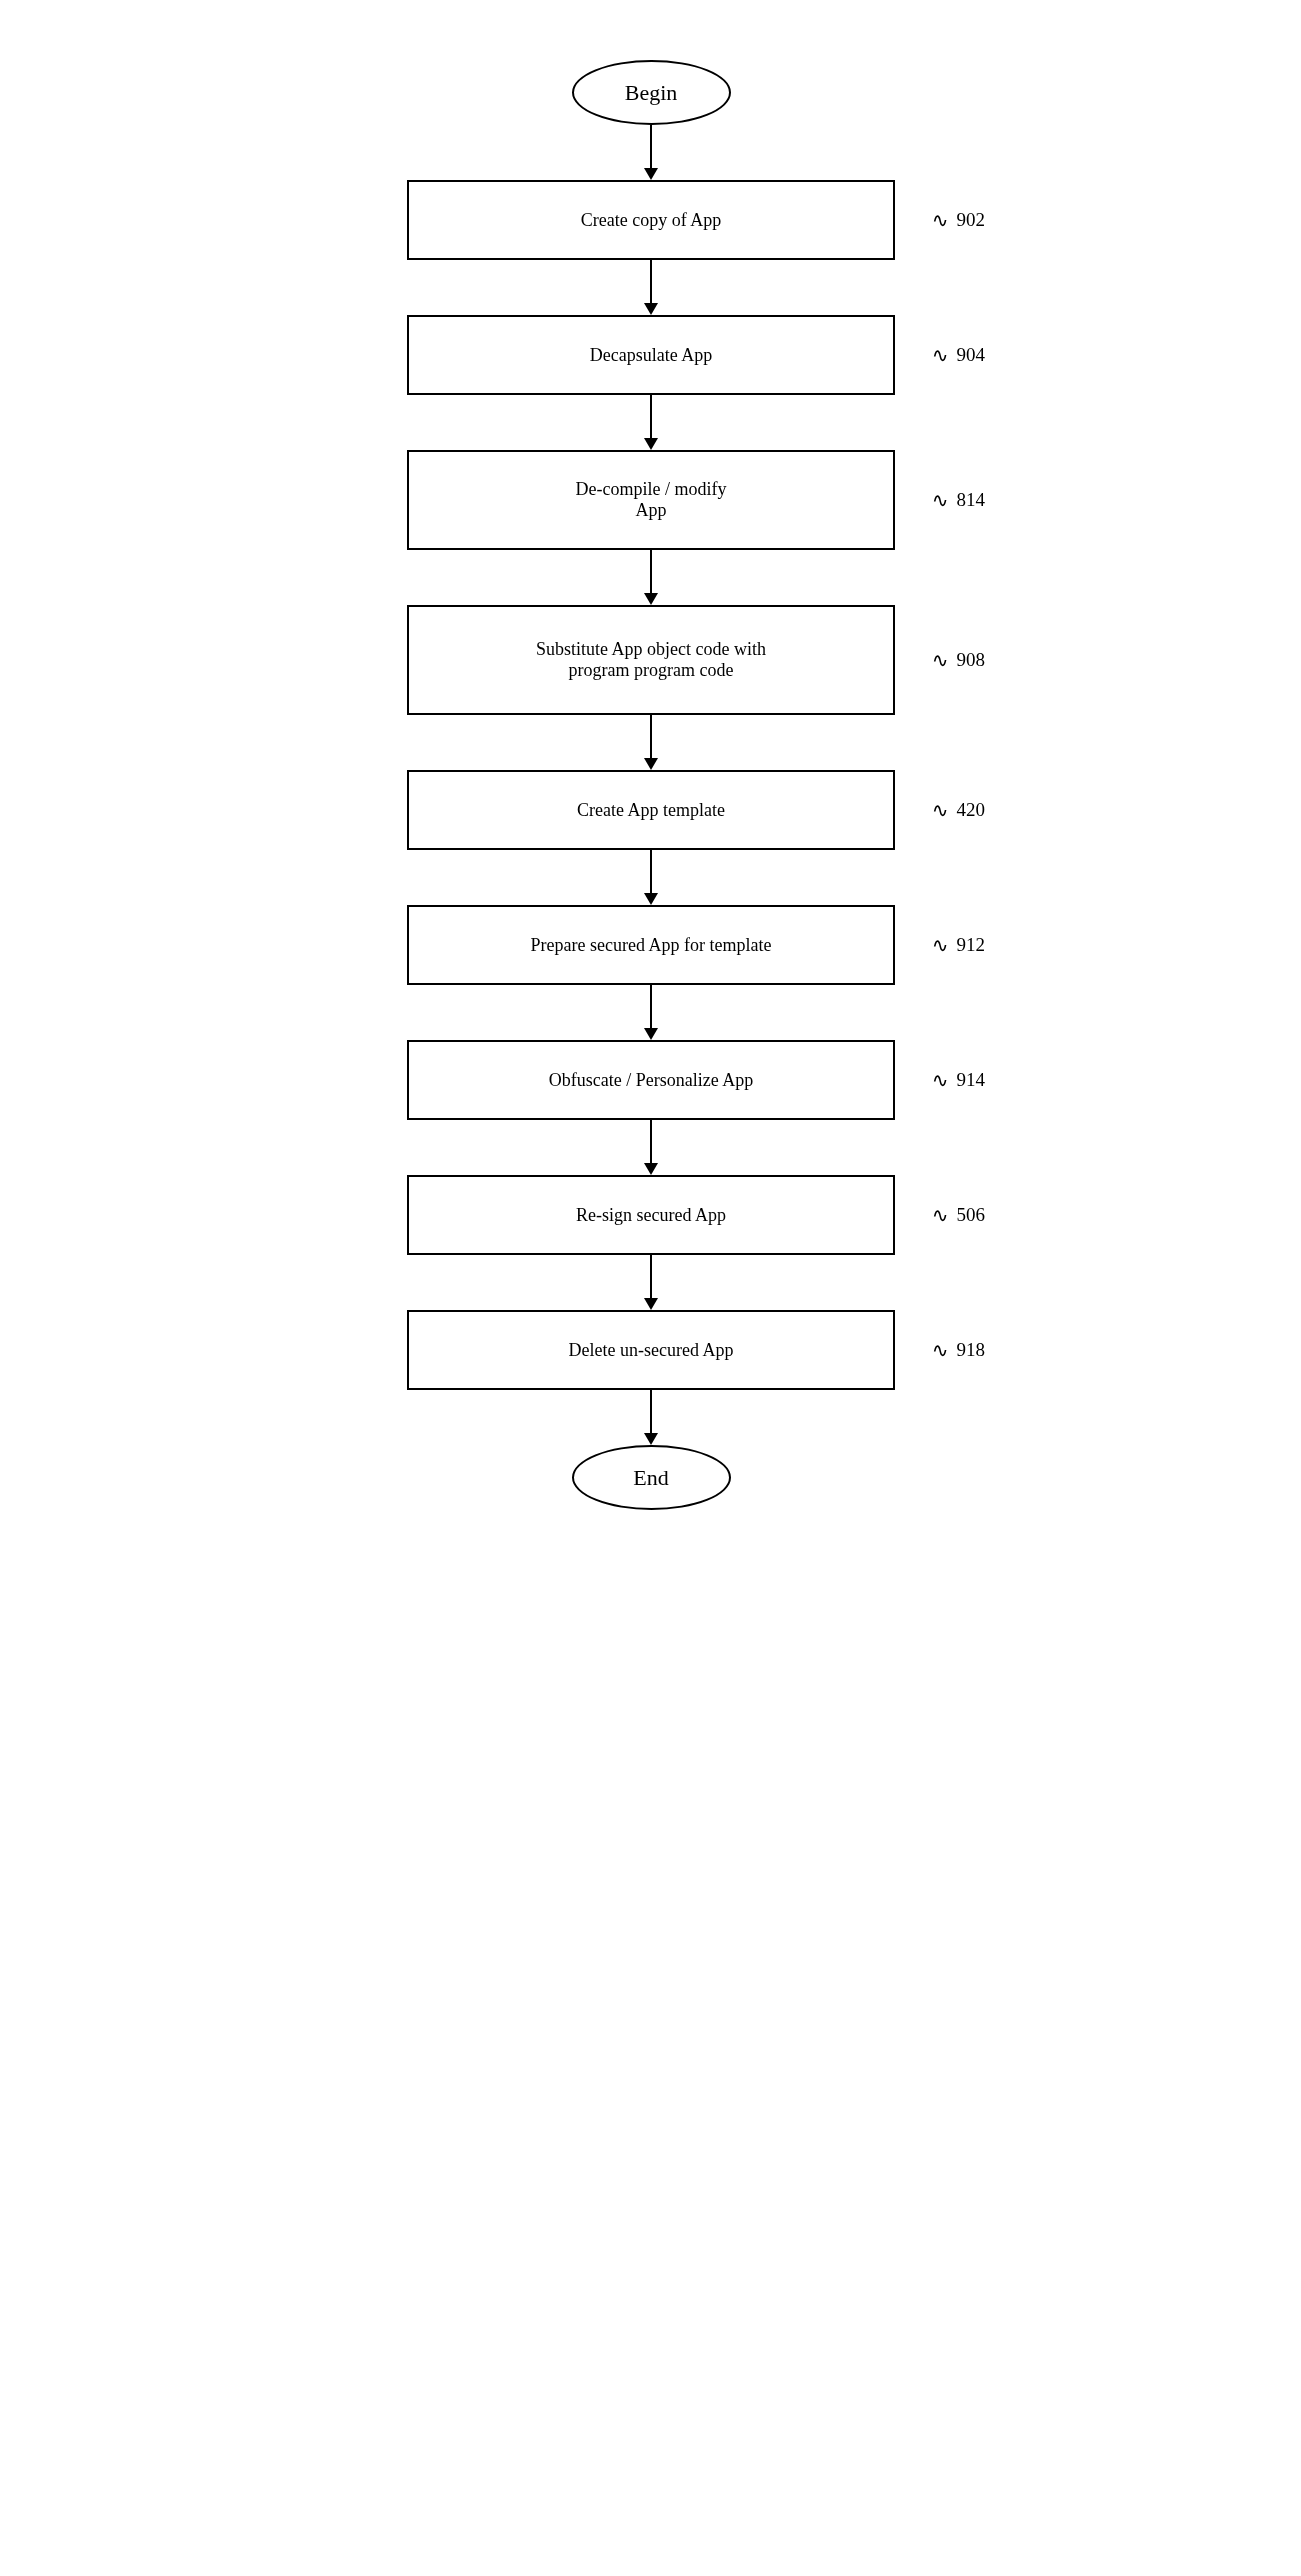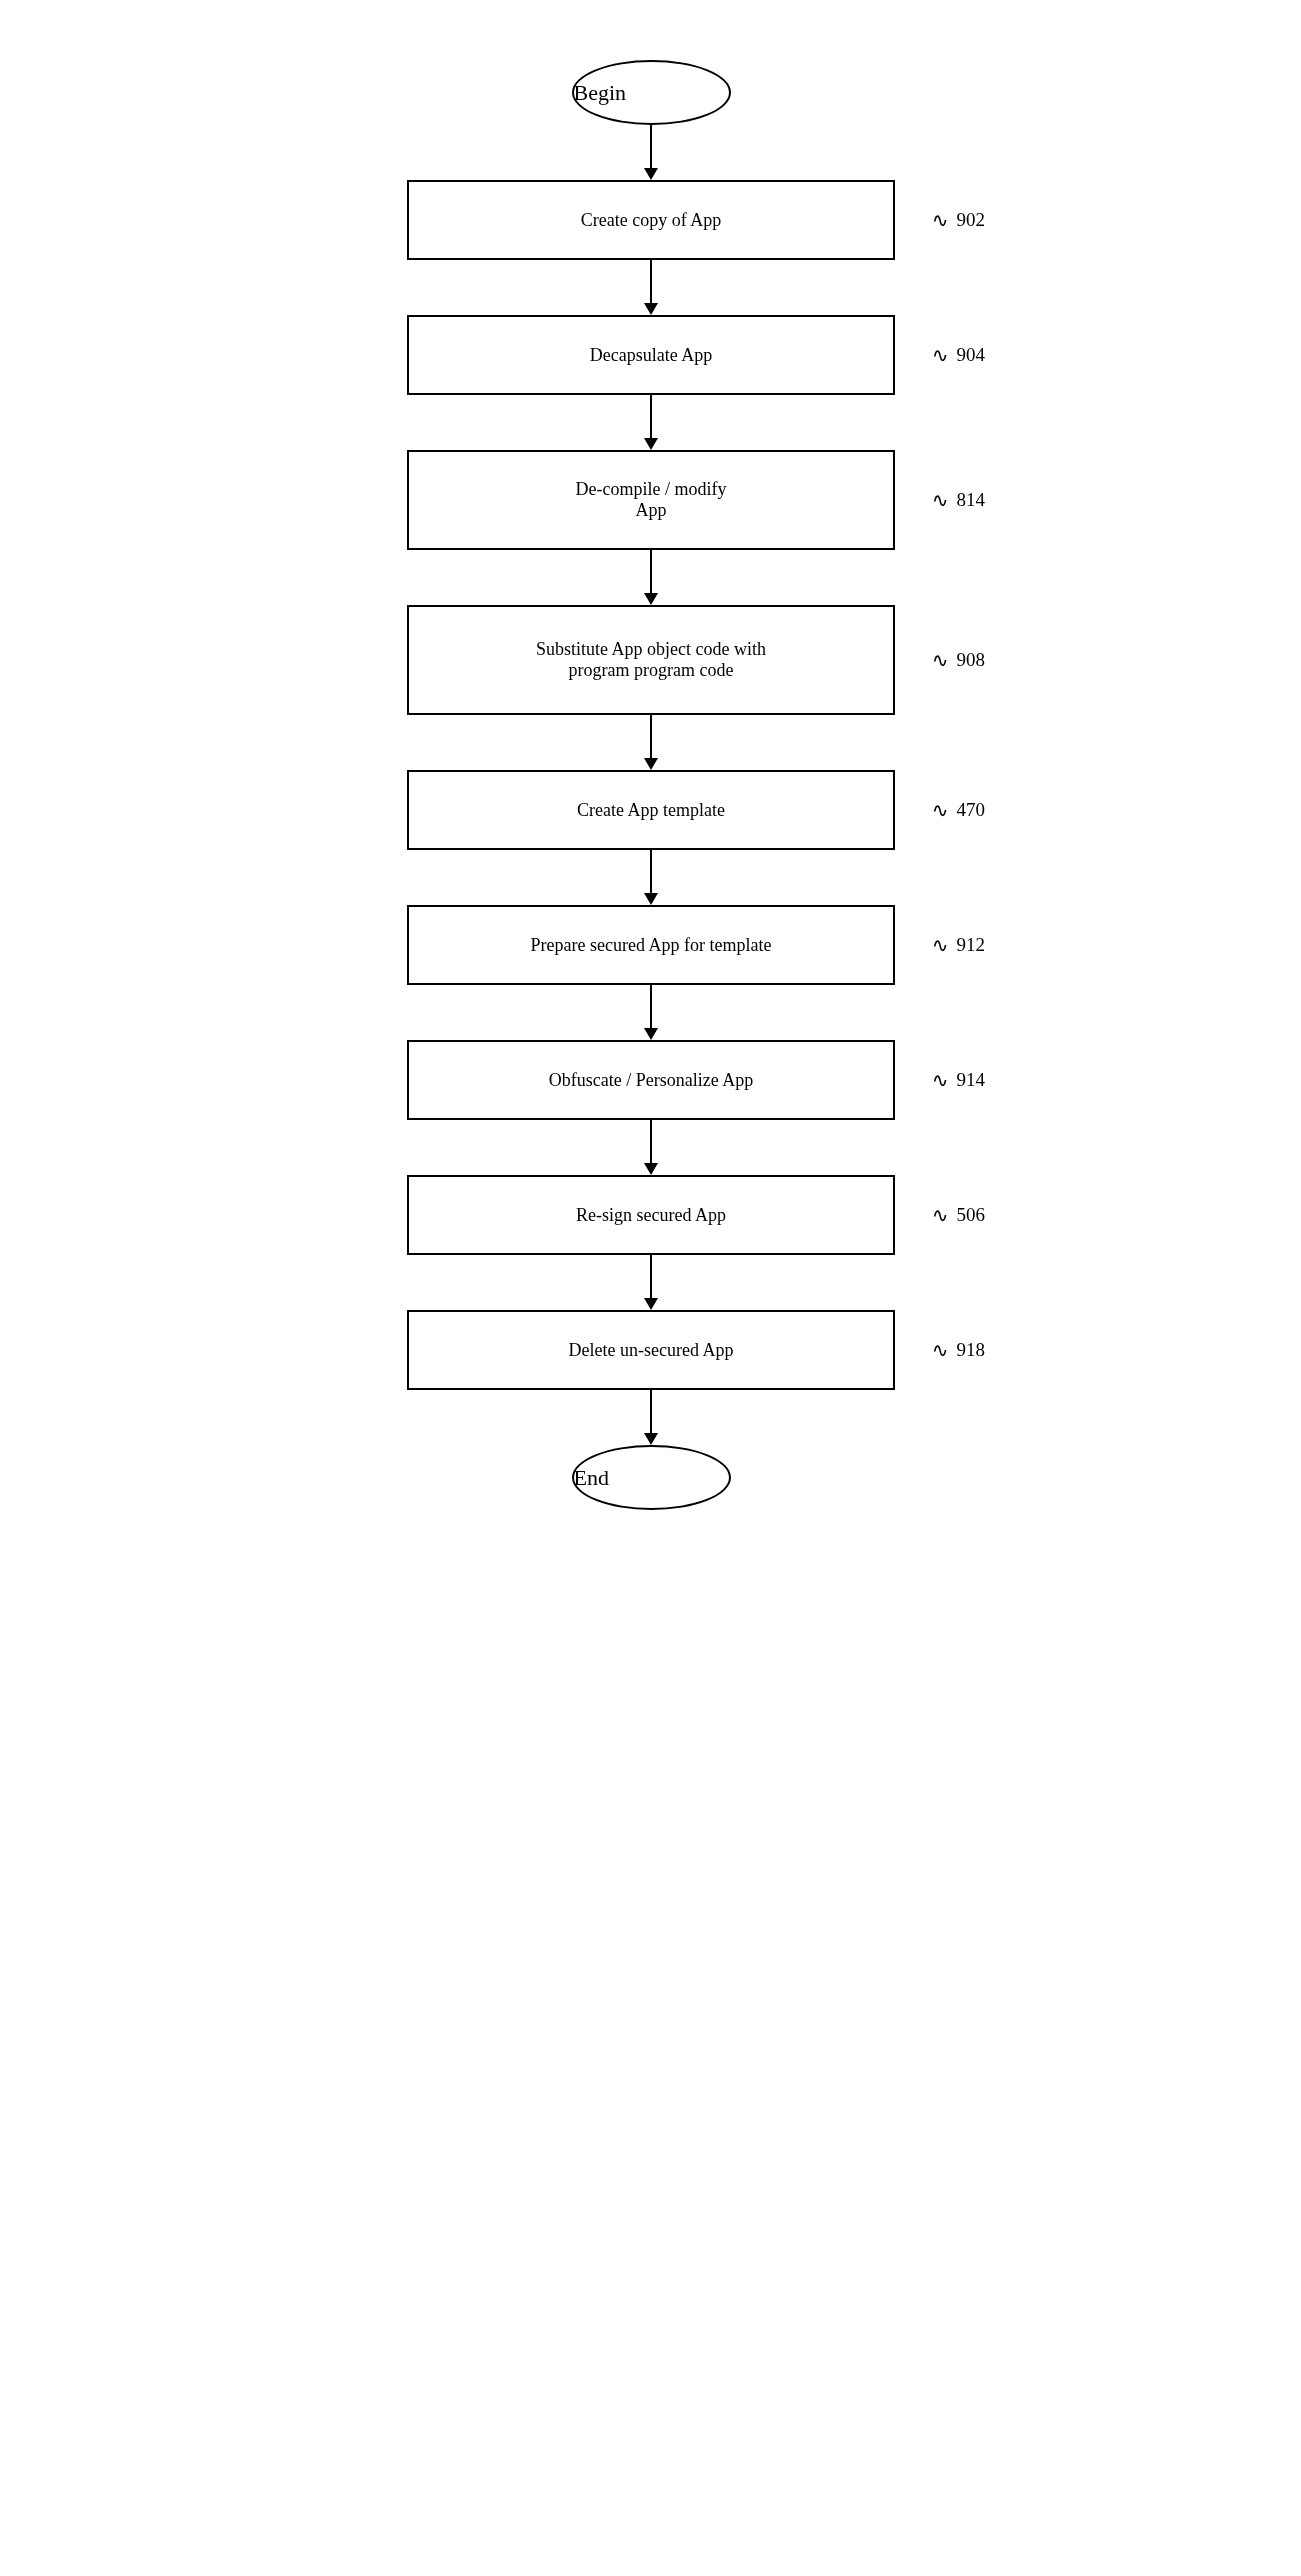--- a/index.html
+++ b/index.html
@@ -24,20 +24,21 @@
     }
 
     
     .oval {
       border: 2px solid #000;
       border-radius: 50%;
       width: 159px;
       height: 65px;
       display: flex;
       align-items: center;
+      justify-content: center;
       background: #fff;
       font-size: 22px;
     }
 
     
     .process-box {
       border: 2px solid #000;
       width: 488px;
       min-height: 80px;
       display: flex;
@@ -173,21 +174,21 @@
     <div class="arrow-line"></div>
     <div class="arrow-head"></div>
   </div>
 
   <div class="step-wrapper">
     <div class="process-box">
       <span>Create App template</span>
     </div>
     <div class="step-label">
       <span class="wavy-line">∿</span>
-      <span>470</span>
+      <span>420</span>
     </div>
   </div>
 
   <div class="arrow">
     <div class="arrow-line"></div>
     <div class="arrow-head"></div>
   </div>
 
   <div class="step-wrapper">
     <div class="process-box">

